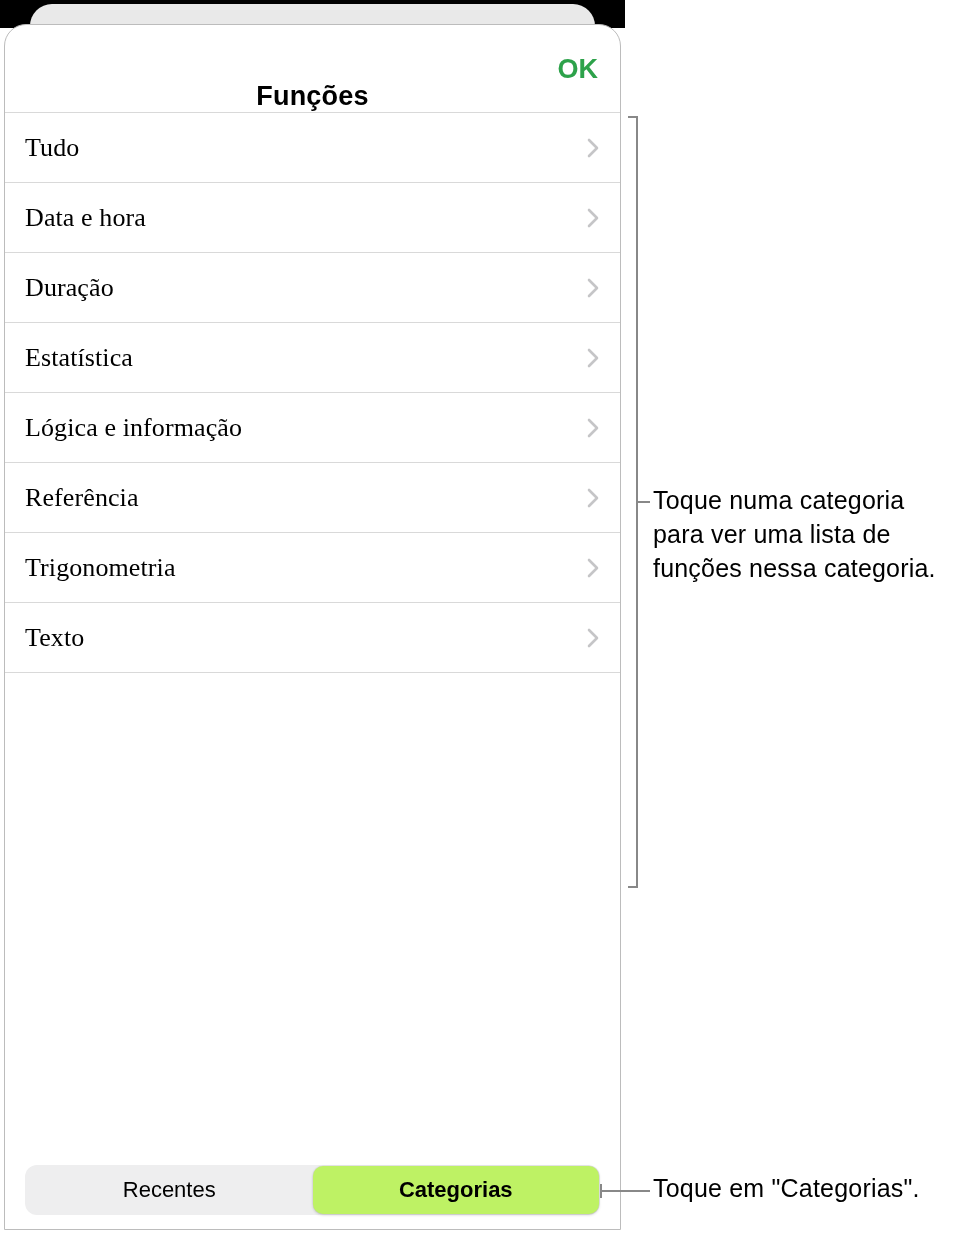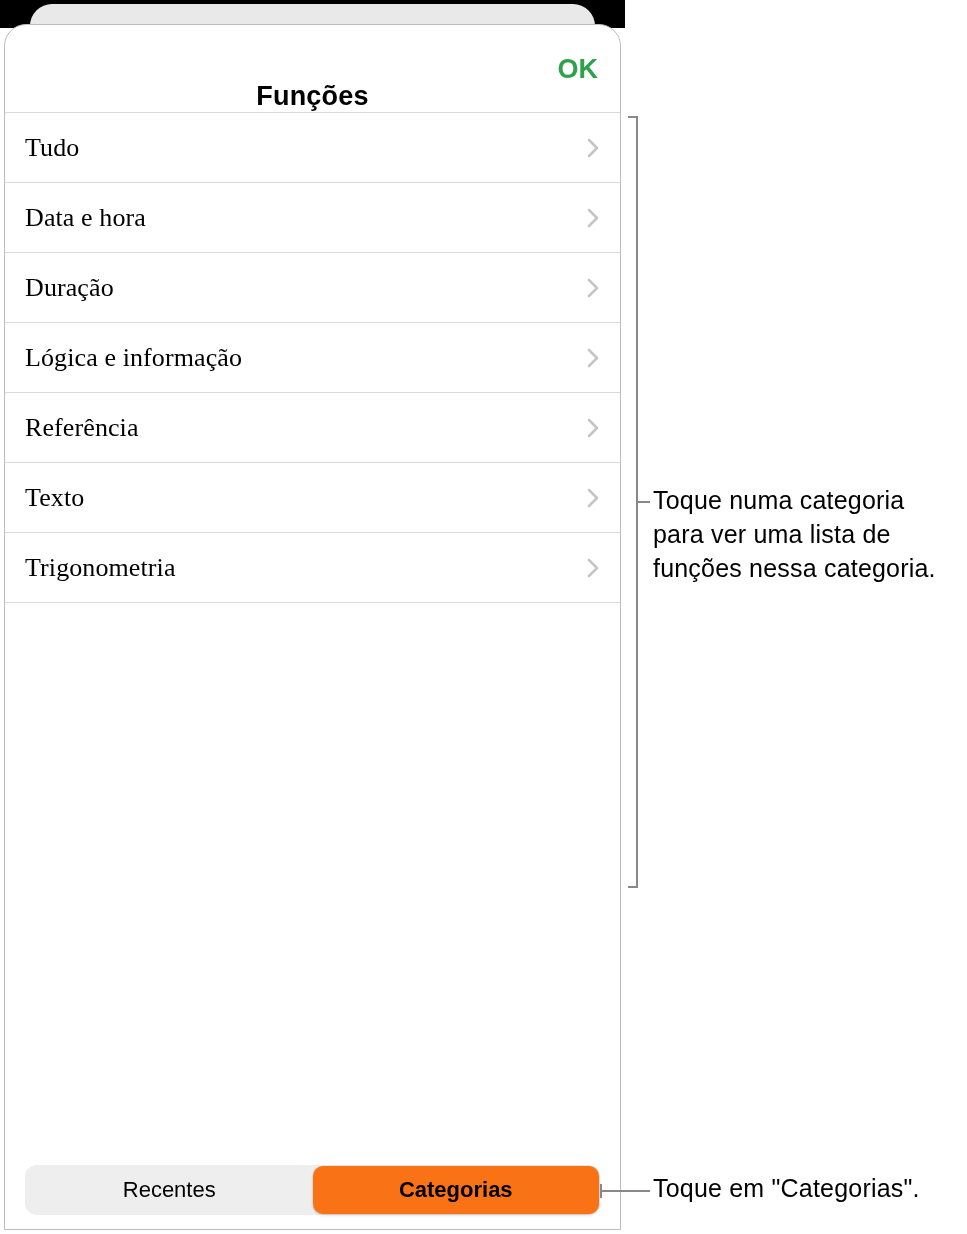--- a/index.html
+++ b/index.html
@@ -119,21 +119,21 @@
     display: flex;
     align-items: center;
     justify-content: center;
     font-size: 22px;
     font-weight: 500;
     color: #000;
     border-radius: 10px;
     cursor: pointer;
   }
   .seg.selected {
-    background: #f97316;
+    background: #bef264;
     box-shadow: 0 1px 3px rgba(0,0,0,0.18), 0 0 0 0.5px rgba(0,0,0,0.05);
     font-weight: 600;
   }
   
   .callout {
     position: absolute;
     font-size: 25px;
     line-height: 34px;
     color: #000000;
     letter-spacing: 0.2px;
@@ -212,20 +212,28 @@
 
       <div class="row">
         <span class="row-label">Duração</span>
         <span class="chevron">
           <svg viewBox="0 0 12 20">
               <polyline points="2,2 10,10 2,18" fill="none" stroke="#c5c5c7" stroke-width="2.6" stroke-linecap="round" stroke-linejoin="round"></polyline>
             </svg>
         </span>
       </div>
 
+      <div class="row">
+        <span class="row-label">Estatística</span>
+        <span class="chevron">
+          <svg viewBox="0 0 12 20">
+              <polyline points="2,2 10,10 2,18" fill="none" stroke="#c5c5c7" stroke-width="2.6" stroke-linecap="round" stroke-linejoin="round"></polyline>
+            </svg>
+        </span>
+      </div>
 
 
       <div class="row">
         <span class="row-label">Lógica e informação</span>
         <span class="chevron">
           <svg viewBox="0 0 12 20">
               <polyline points="2,2 10,10 2,18" fill="none" stroke="#c5c5c7" stroke-width="2.6" stroke-linecap="round" stroke-linejoin="round"></polyline>
             </svg>
         </span>
       </div>
@@ -235,30 +243,30 @@
       <div class="row">
         <span class="row-label">Referência</span>
         <span class="chevron">
           <svg viewBox="0 0 12 20">
               <polyline points="2,2 10,10 2,18" fill="none" stroke="#c5c5c7" stroke-width="2.6" stroke-linecap="round" stroke-linejoin="round"></polyline>
             </svg>
         </span>
       </div>
 
       <div class="row">
+        <span class="row-label">Trigonometria</span>
+        <span class="chevron">
+          <svg viewBox="0 0 12 20">
+              <polyline points="2,2 10,10 2,18" fill="none" stroke="#c5c5c7" stroke-width="2.6" stroke-linecap="round" stroke-linejoin="round"></polyline>
+            </svg>
+        </span>
+      </div>
+
+      <div class="row">
         <span class="row-label">Texto</span>
-        <span class="chevron">
-          <svg viewBox="0 0 12 20">
-              <polyline points="2,2 10,10 2,18" fill="none" stroke="#c5c5c7" stroke-width="2.6" stroke-linecap="round" stroke-linejoin="round"></polyline>
-            </svg>
-        </span>
-      </div>
-
-      <div class="row">
-        <span class="row-label">Trigonometria</span>
         <span class="chevron">
           <svg viewBox="0 0 12 20">
               <polyline points="2,2 10,10 2,18" fill="none" stroke="#c5c5c7" stroke-width="2.6" stroke-linecap="round" stroke-linejoin="round"></polyline>
             </svg>
         </span>
       </div>
 
     </div>
 
     <div class="seg-wrap">

